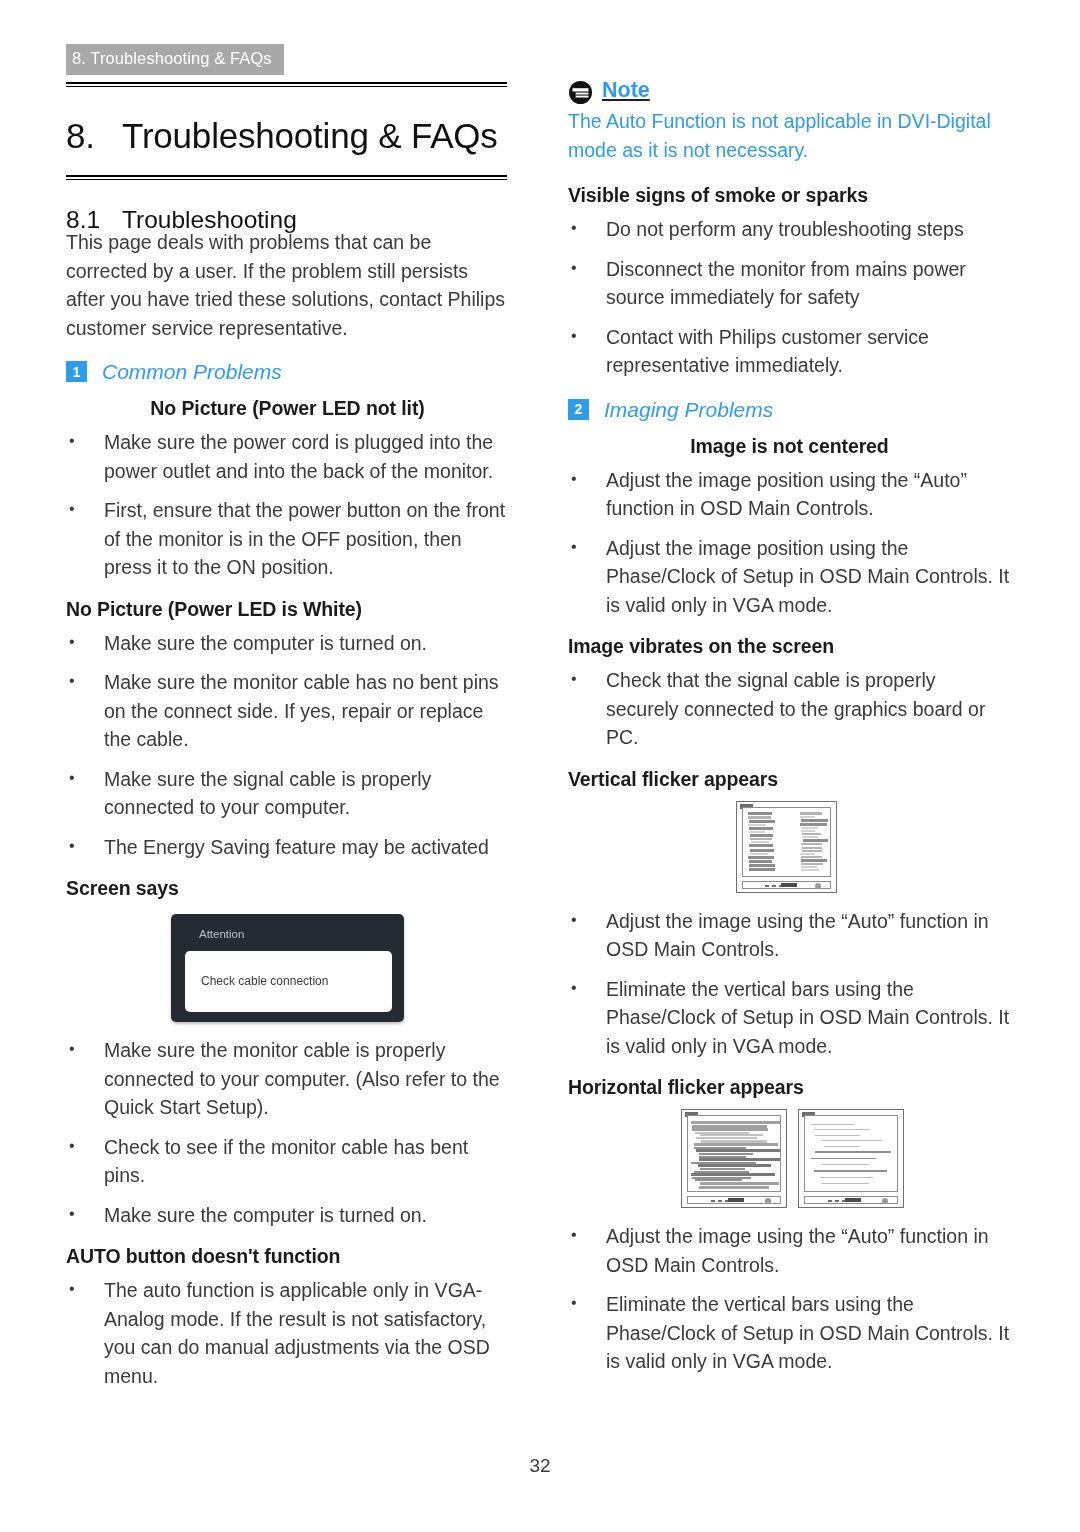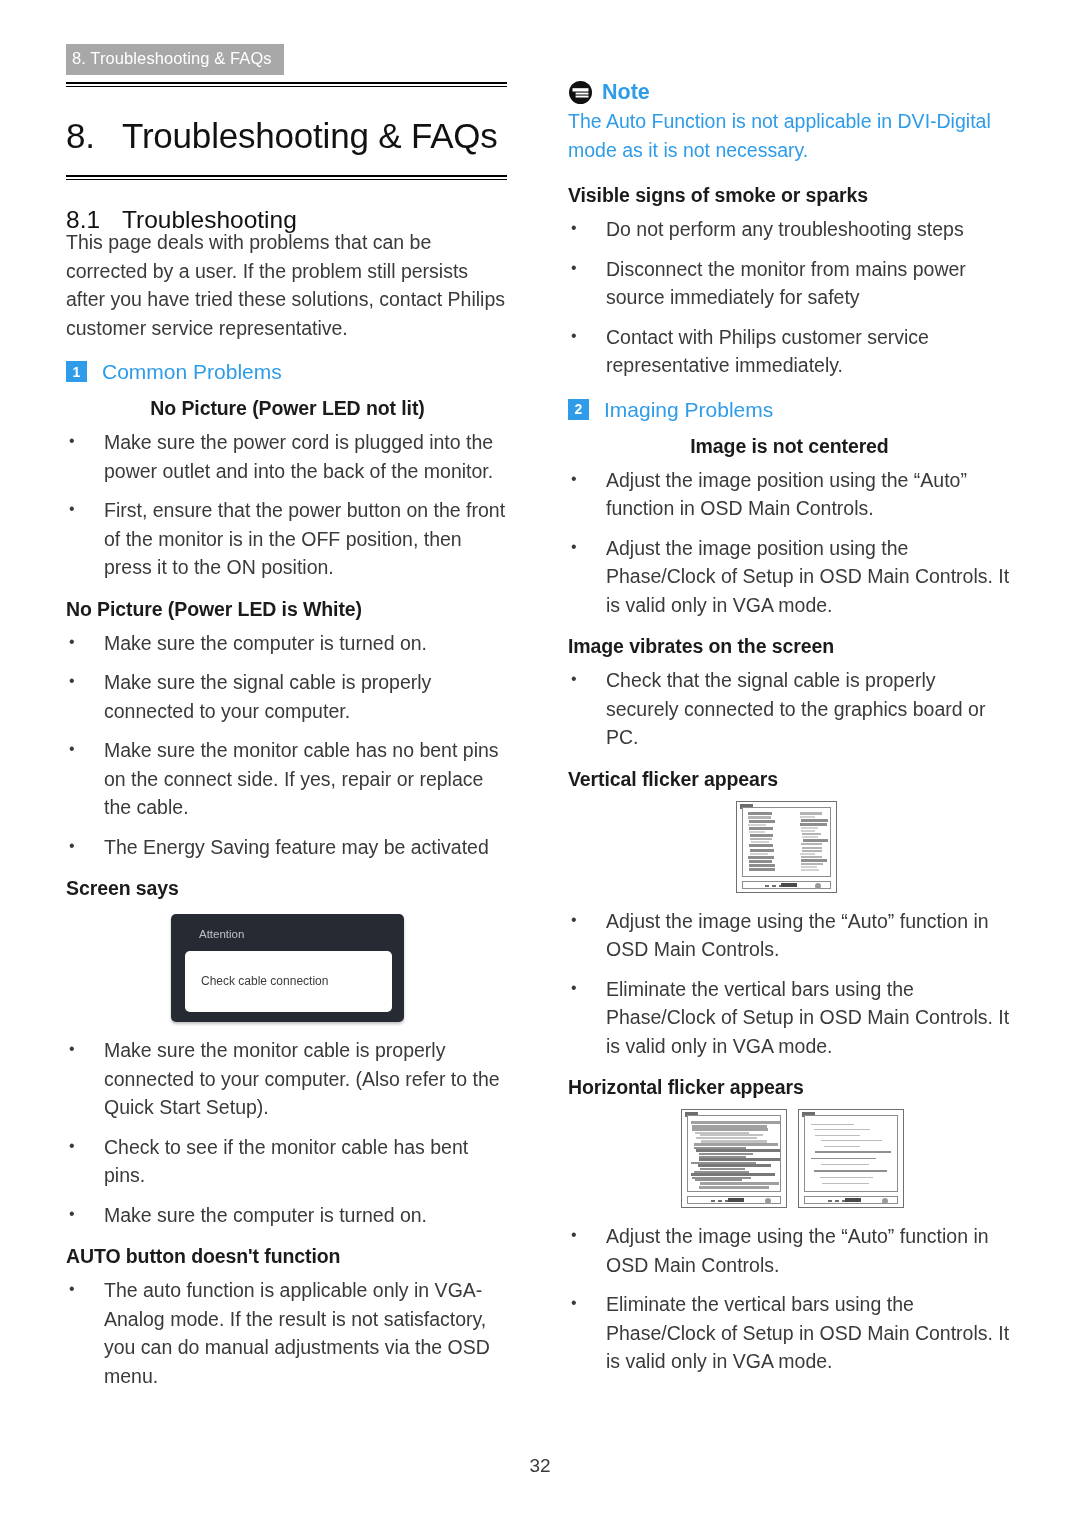--- a/index.html
+++ b/index.html
@@ -130,20 +130,21 @@
     font-size: 14px;
     font-weight: bold;
     margin-right: 15px;
     flex: 0 0 auto;
     line-height: 1;
   }
   .bluehead .btext {
     color: #2e9ce8;
     font-size: 21px;
     line-height: 1.1;
+    font-style: italic;
   }
 
   
   .bullet {
     position: relative;
     padding-left: 38px;
     font-size: 19.5px;
     line-height: 28.5px;
     color: #3a3a3a;
     margin: 0 0 11px 0;
@@ -154,22 +155,23 @@
     left: 3px;
     top: -1px;
     font-size: 16px;
     color: #3a3a3a;
   }
   .bullet.last { margin-bottom: 4px; }
 
   
   .note-head {
     display: flex;
-    align-items: center;
+    align-items: flex-start;
     margin: 0 0 2px 0;
+    text-decoration: underline;
   }
   .note-icon {
     width: 25px;
     height: 25px;
     flex: 0 0 auto;
     margin-right: 9px;
   }
   .note-label {
     color: #2e9ce8;
     font-size: 21.5px;
@@ -325,22 +327,22 @@
       <span class="badge">1</span>
       <span class="btext">Common Problems</span>
     </div>
 
     <h3 class="h3 tight">No Picture (Power LED not lit)</h3>
     <p class="bullet">Make sure the power cord is plugged into the power outlet and into the back of the monitor.</p>
     <p class="bullet">First, ensure that the power button on the front of the monitor is in the OFF position, then press it to the ON position.</p>
 
     <h3 class="h3">No Picture (Power LED is White)</h3>
     <p class="bullet">Make sure the computer is turned on.</p>
+    <p class="bullet">Make sure the monitor cable has no bent pins on the connect side. If yes, repair or replace the cable.</p>
     <p class="bullet">Make sure the signal cable is properly connected to your computer.</p>
-    <p class="bullet">Make sure the monitor cable has no bent pins on the connect side. If yes, repair or replace the cable.</p>
     <p class="bullet last">The Energy Saving feature may be activated</p>
 
     <h3 class="h3">Screen says</h3>
 
     <div class="attention-wrap">
       <div class="attention-box">
         <div class="attention-title">Attention</div>
         <div class="attention-inner">
           <span>Check cable connection</span>
         </div>

